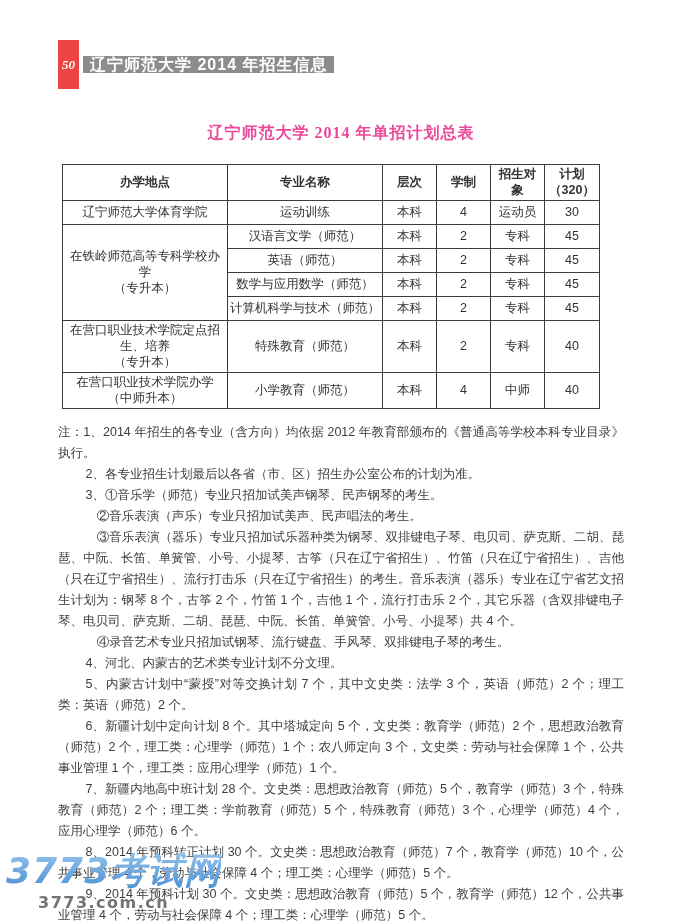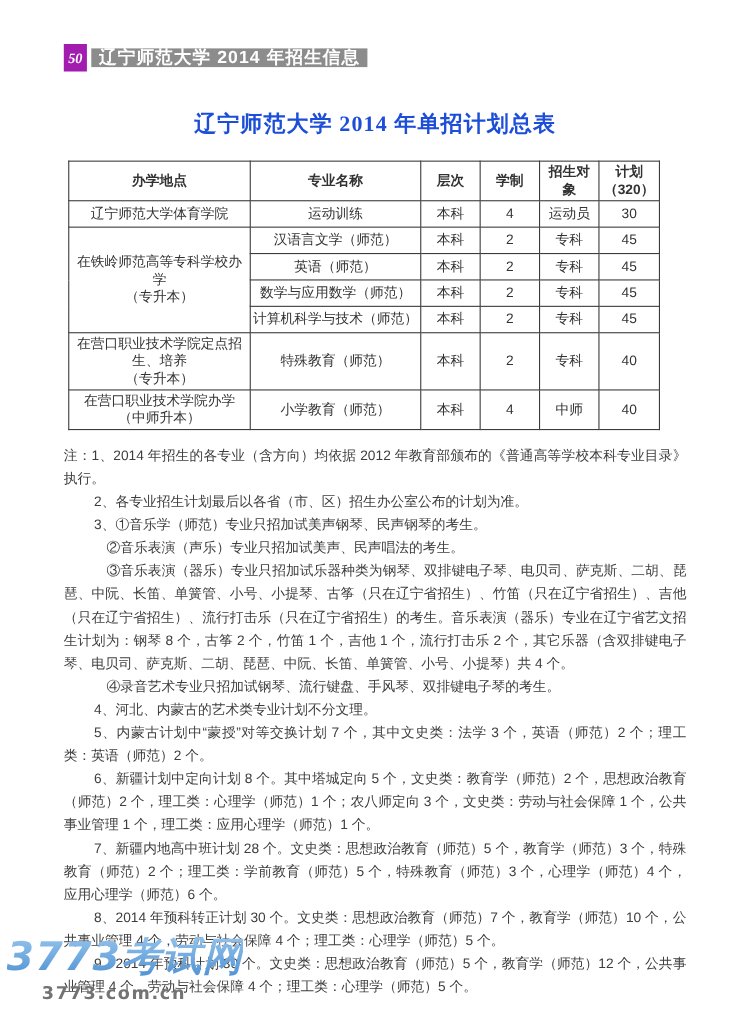--- a/index.html
+++ b/index.html
@@ -9,39 +9,39 @@
     font-family:"Liberation Sans", sans-serif;
     color:#333333;
     position:relative;
     overflow:hidden;
   }
   .page { padding:40px 56px 0 58px; }
 
   
   .header-row { display:flex; align-items:center; gap:4px; }
   .pageno {
-    background:#a21caf; color:#ffffff;
+    background:#ef4444; color:#ffffff;
     font-family:"Liberation Serif", serif;
     font-style:italic; font-weight:bold;
     font-size:13px; line-height:17px;
-    padding:4px 4px;
+    padding:16px 4px;
   }
   .badge {
     background:#8c8c8c; color:#ffffff;
     font-size:16px; font-weight:bold;
     line-height:17px; padding:0 7px;
     letter-spacing:1px;
   }
 
   
   h1.doc-title {
     text-align:center;
     font-family:"Liberation Serif", serif;
-    font-size:20px; font-weight:bold;
-    color:#1d4ed8;
+    font-size:16px; font-weight:bold;
+    color:#ec4899;
     letter-spacing:1px;
     margin:34px 0 20px 0;
   }
 
   
   table.plan {
     border-collapse:collapse;
     table-layout:fixed;
     width:537px;
     margin-left:4px;

